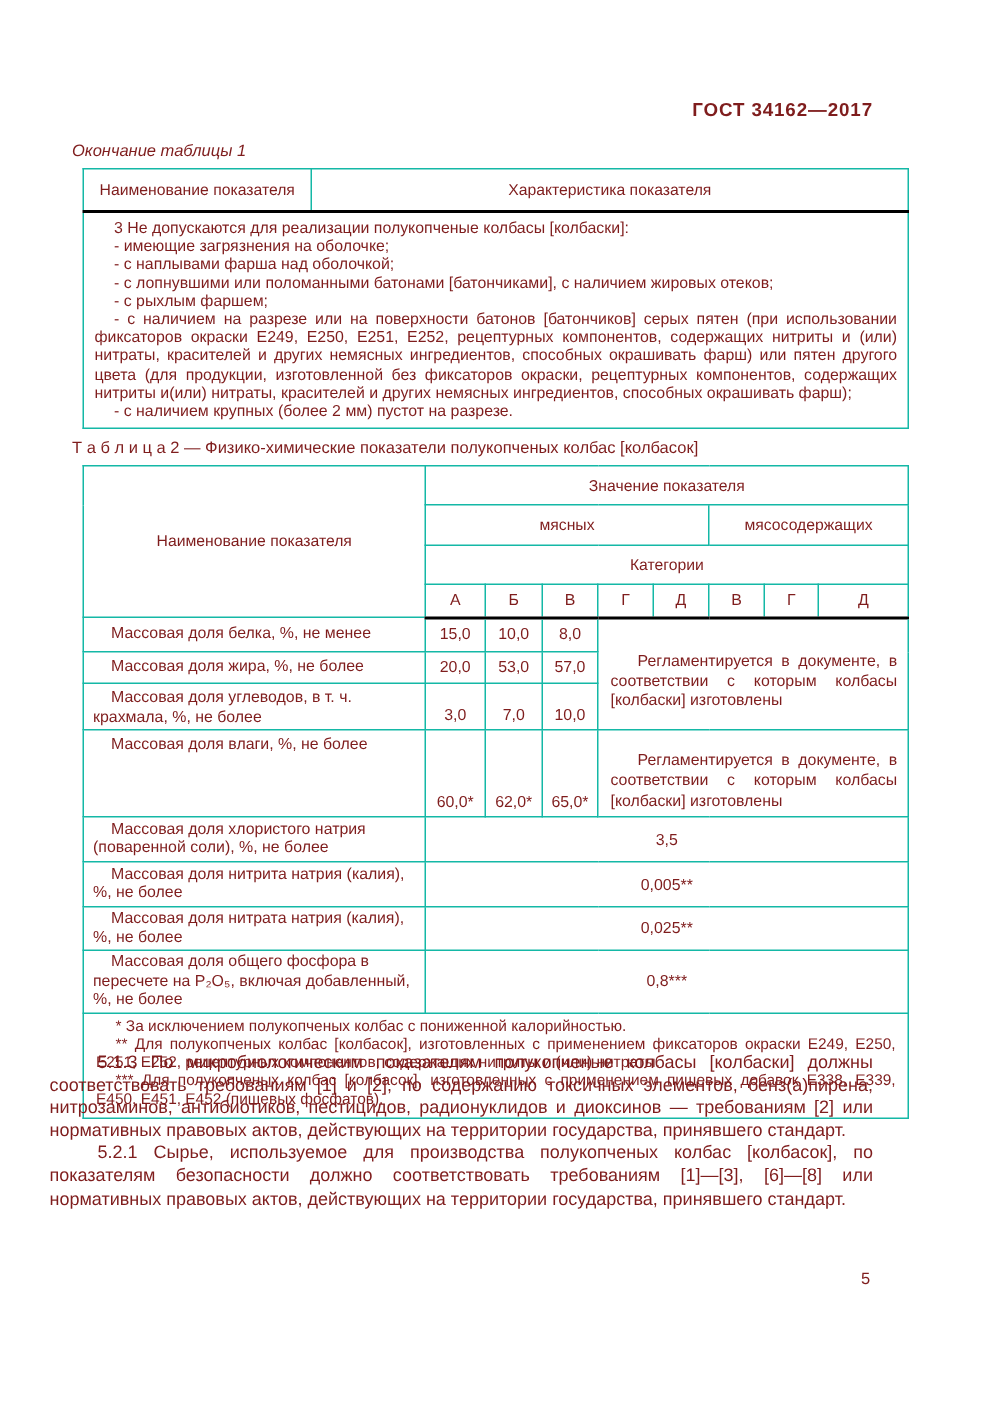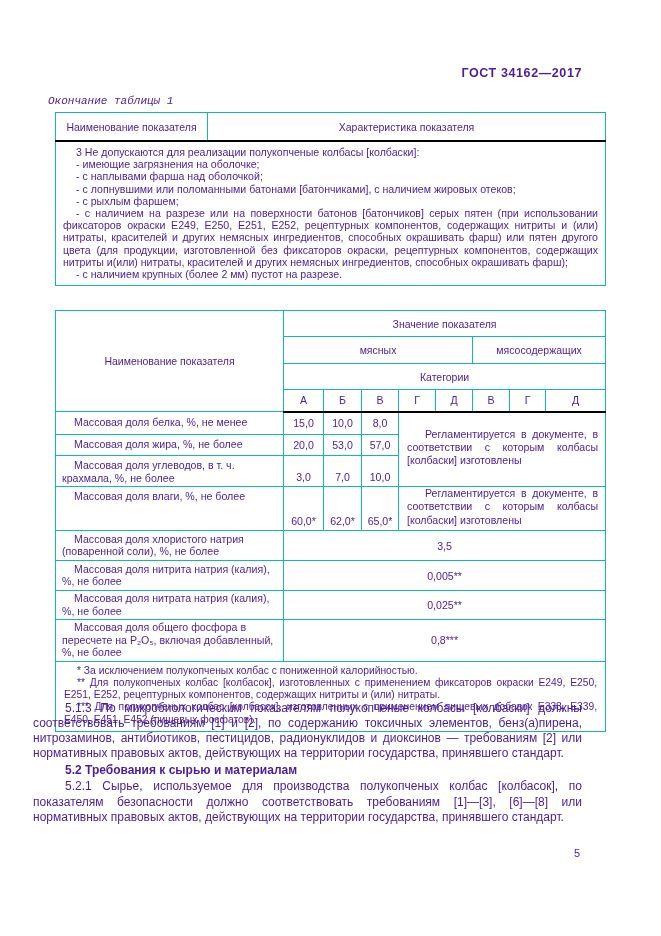--- a/index.html
+++ b/index.html
@@ -1,26 +1,26 @@
 <!DOCTYPE html>
 <html><head>
 <meta charset="utf-8">
 <style>
   html,body { margin:0; padding:0; background:#ffffff; }
   .page {
     position:relative; width:661px; height:936px; background:#ffffff;
-    font-family:"Liberation Sans", sans-serif; color:#4c1d95; overflow:hidden;
+    font-family:"Liberation Sans", sans-serif; color:#7f1d1d; overflow:hidden;
   }
   .doc-number {
     position:absolute; top:66px; right:79px;
     font-size:12.5px; font-weight:bold; letter-spacing:0.6px;
   }
   .t-caption1 {
     position:absolute; top:95px; left:48px;
-    font-size:11px; font-style:italic;font-family:Liberation Mono, monospace;
+    font-size:11px; font-style:italic;
   }
   .t-caption2 {
     position:absolute; top:293px; left:48px;
     font-size:11px;
   }
   table.tbl {
     position:absolute; left:55px; width:550px;
     border-collapse:collapse; table-layout:fixed;
   }
   #table1 { top:112px; }
@@ -48,21 +48,21 @@
   tr.b4 { height:37px; } tr.b5 { height:30px; } tr.b6 { height:30px; }
   tr.b7 { height:28px; } tr.b8 { height:29px; }
   td.lbl {
     padding:1px 3px 2px 6px; line-height:12.5px; text-align:left;
     text-indent:12px; vertical-align:middle;margin-top:20px;
   }
   td.lbl.top { vertical-align:top; padding-top:3px; }
   td.val { text-align:center; vertical-align:middle; }
   td.val.bot { vertical-align:bottom; padding-bottom:3px; }
   td.reg {
-    padding:0 7px 3px 8px; text-align:justify; text-indent:18px;
+    padding:14px 7px 3px 8px; text-align:justify; text-indent:18px;
     line-height:13.4px; vertical-align:middle;
   }
   td.wide-val { text-align:center; vertical-align:middle; }
   td.fn-cell { padding:3px 8px 5px 8px; }
   .fn-line { font-size:10.3px; line-height:12.2px; text-indent:13px; text-align:justify; }
 
   
   .body-text {
     position:absolute; left:33px; top:701px; width:549px;
     font-size:12px; line-height:15.1px; text-align:justify;
@@ -97,20 +97,21 @@
         <div class="t1-line">- с наплывами фарша над оболочкой;</div>
         <div class="t1-line">- с лопнувшими или поломанными батонами [батончиками], с наличием жировых отеков;</div>
         <div class="t1-line">- с рыхлым фаршем;</div>
         <div class="t1-line">- с наличием на разрезе или на поверхности батонов [батончиков] серых пятен (при использовании фиксаторов окраски Е249, Е250, Е251, Е252, рецептурных компонентов, содержащих нитриты и (или) нитраты, красителей и других немясных ингредиентов, способных окрашивать фарш) или пятен другого цвета (для продукции, изготовленной без фиксаторов окраски, рецептурных компонентов, содержащих нитриты и(или) нитраты, красителей и других немясных ингредиентов, способных окрашивать фарш);</div>
         <div class="t1-line">- с наличием крупных (более 2 мм) пустот на разрезе.</div>
       </td>
     </tr>
   </tbody>
     </table>
 
+  <div class="t-caption2">Т а б л и ц а  2 — Физико-химические показатели полукопченых колбас [колбасок]</div>
 
   <table class="tbl" id="table2">
     <colgroup>
       <col style="width:228px">
         <col style="width:40px">
         <col style="width:38px">
         <col style="width:37px">
       <col style="width:37px">
         <col style="width:37px">
         <col style="width:37px">
@@ -187,19 +188,18 @@
         <div class="fn-line">* За исключением полукопченых колбас с пониженной калорийностью.</div>
         <div class="fn-line">** Для полукопченых колбас [колбасок], изготовленных с применением фиксаторов окраски Е249, Е250, Е251, Е252, рецептурных компонентов, содержащих нитриты и (или) нитраты.</div>
         <div class="fn-line">*** Для полукопченых колбас [колбасок], изготовленных с применением пищевых добавок Е338, Е339, Е450, Е451, Е452 (пищевых фосфатов).</div>
       </td>
     </tr>
   </tbody>
     </table>
 
   <div class="body-text">
     <p>5.1.3 По микробиологическим показателям полукопченые колбасы [колбаски] должны соответствовать требованиям [1] и [2], по содержанию токсичных элементов, бенз(а)пирена, нитрозаминов, антибиотиков, пестицидов, радионуклидов и диоксинов — требованиям [2] или нормативных правовых актов, действующих на территории государства, принявшего стандарт.</p>
-    <p class="sec-heading">5.2 Требования к сырью и материалам</p>
     <p>5.2.1 Сырье, используемое для производства полукопченых колбас [колбасок], по показателям безопасности должно соответствовать требованиям [1]—[3], [6]—[8] или нормативных правовых актов, действующих на территории государства, принявшего стандарт.</p>
   </div>
 
   <div class="page-number">5</div>
 
 </div>
 
 </body></html>

